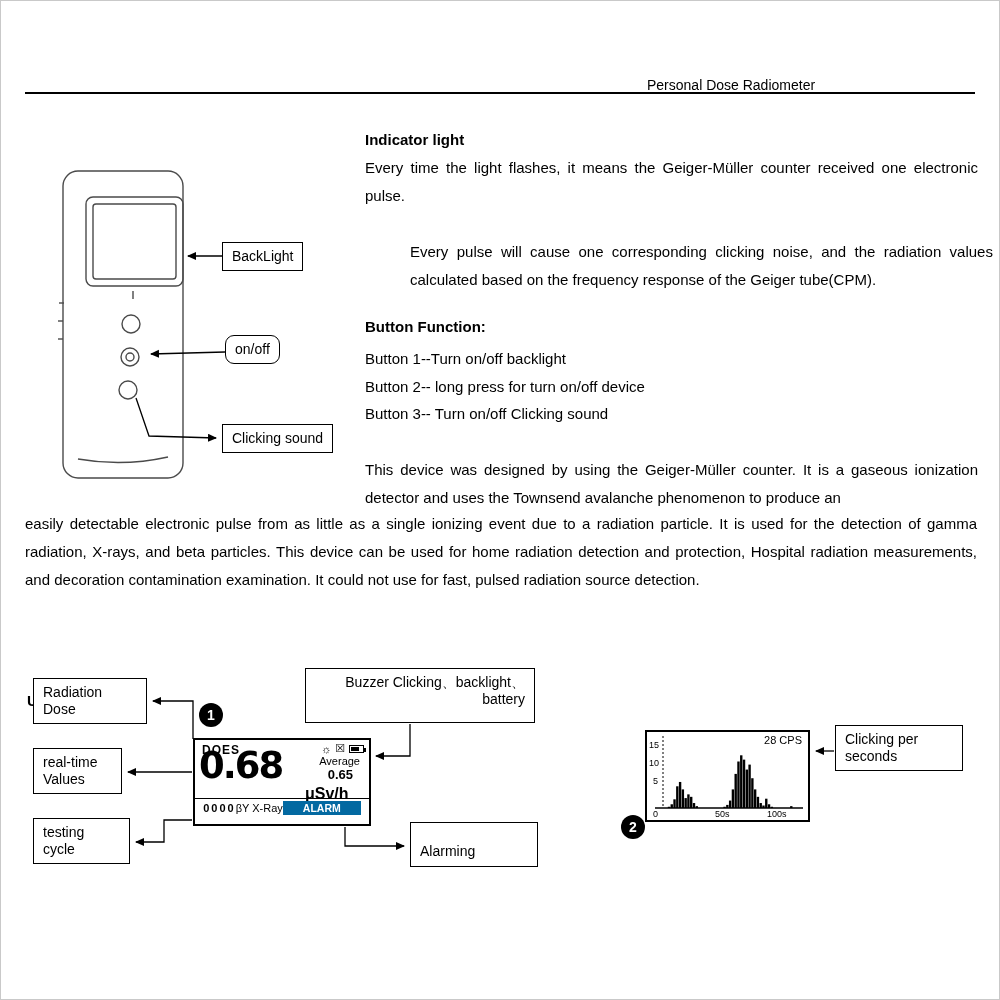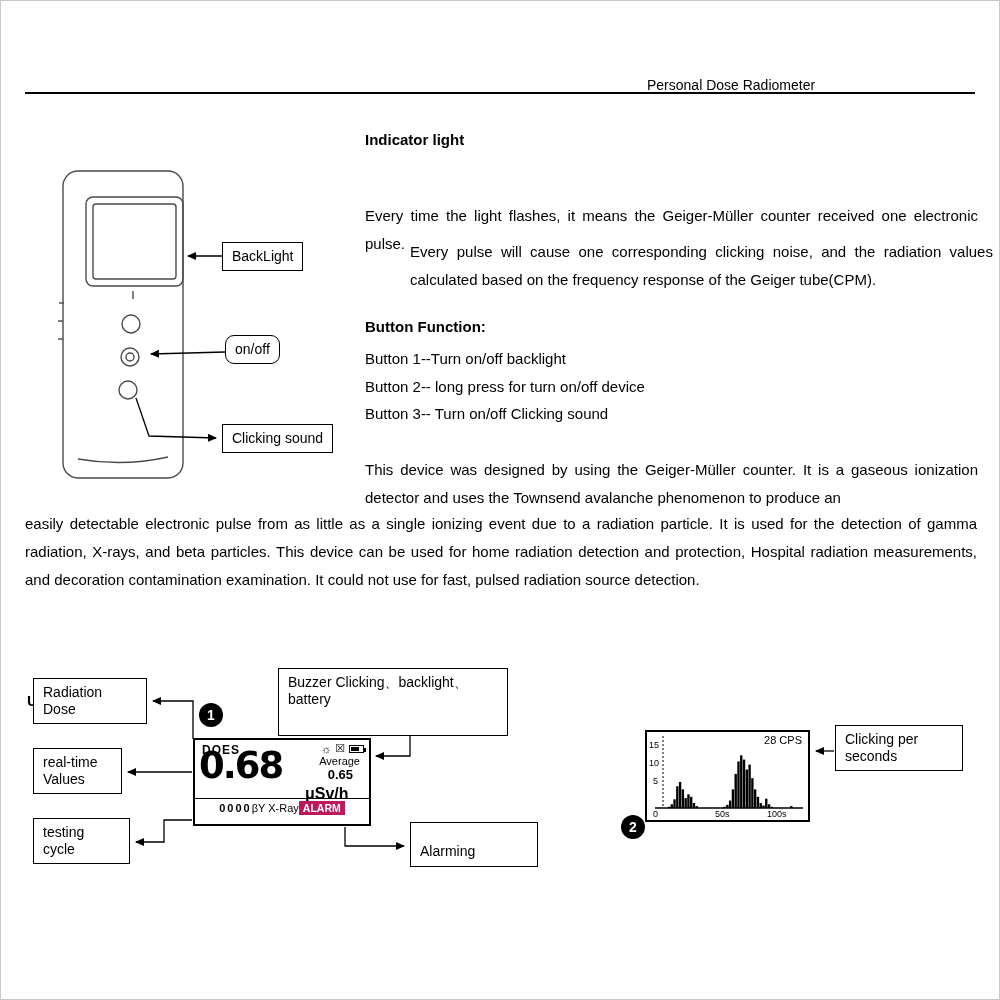--- a/index.html
+++ b/index.html
@@ -37,21 +37,21 @@
   .lcd .avg-label { position:absolute; right:9px;  top:15px; font-size:11px; }
   .lcd .avg-value { position:absolute; right:16px; top:27px; font-size:13px; font-weight:bold; }
   .lcd .main-value { position:absolute; left:4px; top:4px; font-size:37px; font-weight:bold; letter-spacing:-2px;
                      font-family:"DejaVu Sans", sans-serif; }
   .lcd .unit { position:absolute; left:110px; top:45px; font-size:16px; font-weight:bold; }
   .lcd .bottom-row {
     position:absolute; left:0; right:0; bottom:8px; height:18px; border-top:1px solid #000;
     display:flex; justify-content:center; align-items:center; padding:0 4px; font-size:11px;
   }
   .lcd .counter { letter-spacing:2px; font-weight:bold; }
-  .lcd .alarm { background:#be185d; color:#fff; font-weight:bold; font-size:10.5px; padding:1px 4px; }
+  .lcd .alarm { background:#0369a1; color:#fff; font-weight:bold; font-size:10.5px; padding:1px 20px; }
 
   
   .cps-panel { position:absolute; left:645px; top:730px; width:165px; height:92px; border:2px solid #000; background:#fff; }
   .cps-title { position:absolute; right:6px; top:2px; font-size:11px; }
   .cps-ytick { position:absolute; font-size:9px; }
   .cps-xtick { position:absolute; top:77px; font-size:9px; }
 </style>
 </head>
 <body>
 
@@ -87,42 +87,42 @@
     <path d="M 410 724 L 410 756 L 376 756" marker-end="url(#ah)"></path>
     <path d="M 193 739 L 193 701 L 153 701" marker-end="url(#ah)"></path>
     <path d="M 192 772 L 128 772" marker-end="url(#ah)"></path>
     <path d="M 192 820 L 164 820 L 164 842 L 136 842" marker-end="url(#ah)"></path>
     <path d="M 345 827 L 345 846 L 404 846" marker-end="url(#ah)"></path>
     <path d="M 834 751 L 816 751" marker-end="url(#ah)"></path>
   </g>
 </svg>
 
 <div class="abs h" style="left:365px; top:131px;">Indicator light</div>
-<div class="abs para" style="left:365px; top:154px; width:613px;margin-top:48px;">Every time the light flashes, it means the Geiger-Müller counter received one electronic pulse.</div>
+<div class="abs para" style="left:365px; top:154px; width:613px;">Every time the light flashes, it means the Geiger-Müller counter received one electronic pulse.</div>
 <div class="abs para" style="left:365px; top:238px; width:613px;margin-left:45px;">Every pulse will cause one corresponding clicking noise, and the radiation values are calculated based on the frequency response of the Geiger tube(CPM).</div>
 
 <div class="abs h" style="left:365px; top:318px;">Button Function:</div>
 <div class="abs" style="left:365px; top:345px;">
   <div class="btn-line">Button 1--Turn on/off backlight</div>
   <div class="btn-line">Button 2-- long press for turn on/off device</div>
   <div class="btn-line">Button 3-- Turn on/off Clicking sound</div>
 </div>
 
 <div class="abs para" style="left:365px; top:456px; width:613px;">This device was designed by using the Geiger-Müller counter. It is a gaseous ionization detector and uses the Townsend avalanche phenomenon to produce an</div>
 <div class="abs para" style="left:25px; top:510px; width:952px;">easily detectable electronic pulse from as little as a single ionizing event due to a radiation particle. It is used for the detection of gamma radiation, X-rays, and beta particles. This device can be used for home radiation detection and protection, Hospital radiation measurements, and decoration contamination examination. It could not use for fast, pulsed radiation source detection.</div>
 
 <div class="abs h" style="left:27px; top:645px;margin-top:47px;">UI Interface</div>
 
 <div class="callout" style="left:222px; top:242px;">BackLight</div>
 <div class="callout" style="left:225px; top:335px;border-radius:9px;">on/off</div>
 <div class="callout" style="left:222px; top:424px;">Clicking sound</div>
 
 <div class="callout" style="left:33px; top:678px; width:114px;">Radiation
 Dose</div>
-<div class="callout" style="left:278px; top:668px; width:230px; height:68px;">Buzzer Clicking、backlight、
+<div class="callout" style="left:305px; top:668px; width:230px; height:55px;text-align:right;">Buzzer Clicking、backlight、
 battery</div>
 <div class="callout" style="left:33px; top:748px; width:89px;">real-time
 Values</div>
 <div class="callout" style="left:33px; top:818px; width:97px;">testing
 cycle</div>
 <div class="callout" style="left:410px; top:822px; width:128px; height:45px; padding-top:20px;">Alarming</div>
 <div class="callout" style="left:835px; top:725px; width:128px;">Clicking per
 seconds</div>
 
 <div class="fignum" style="left:199px; top:703px;">1</div>

